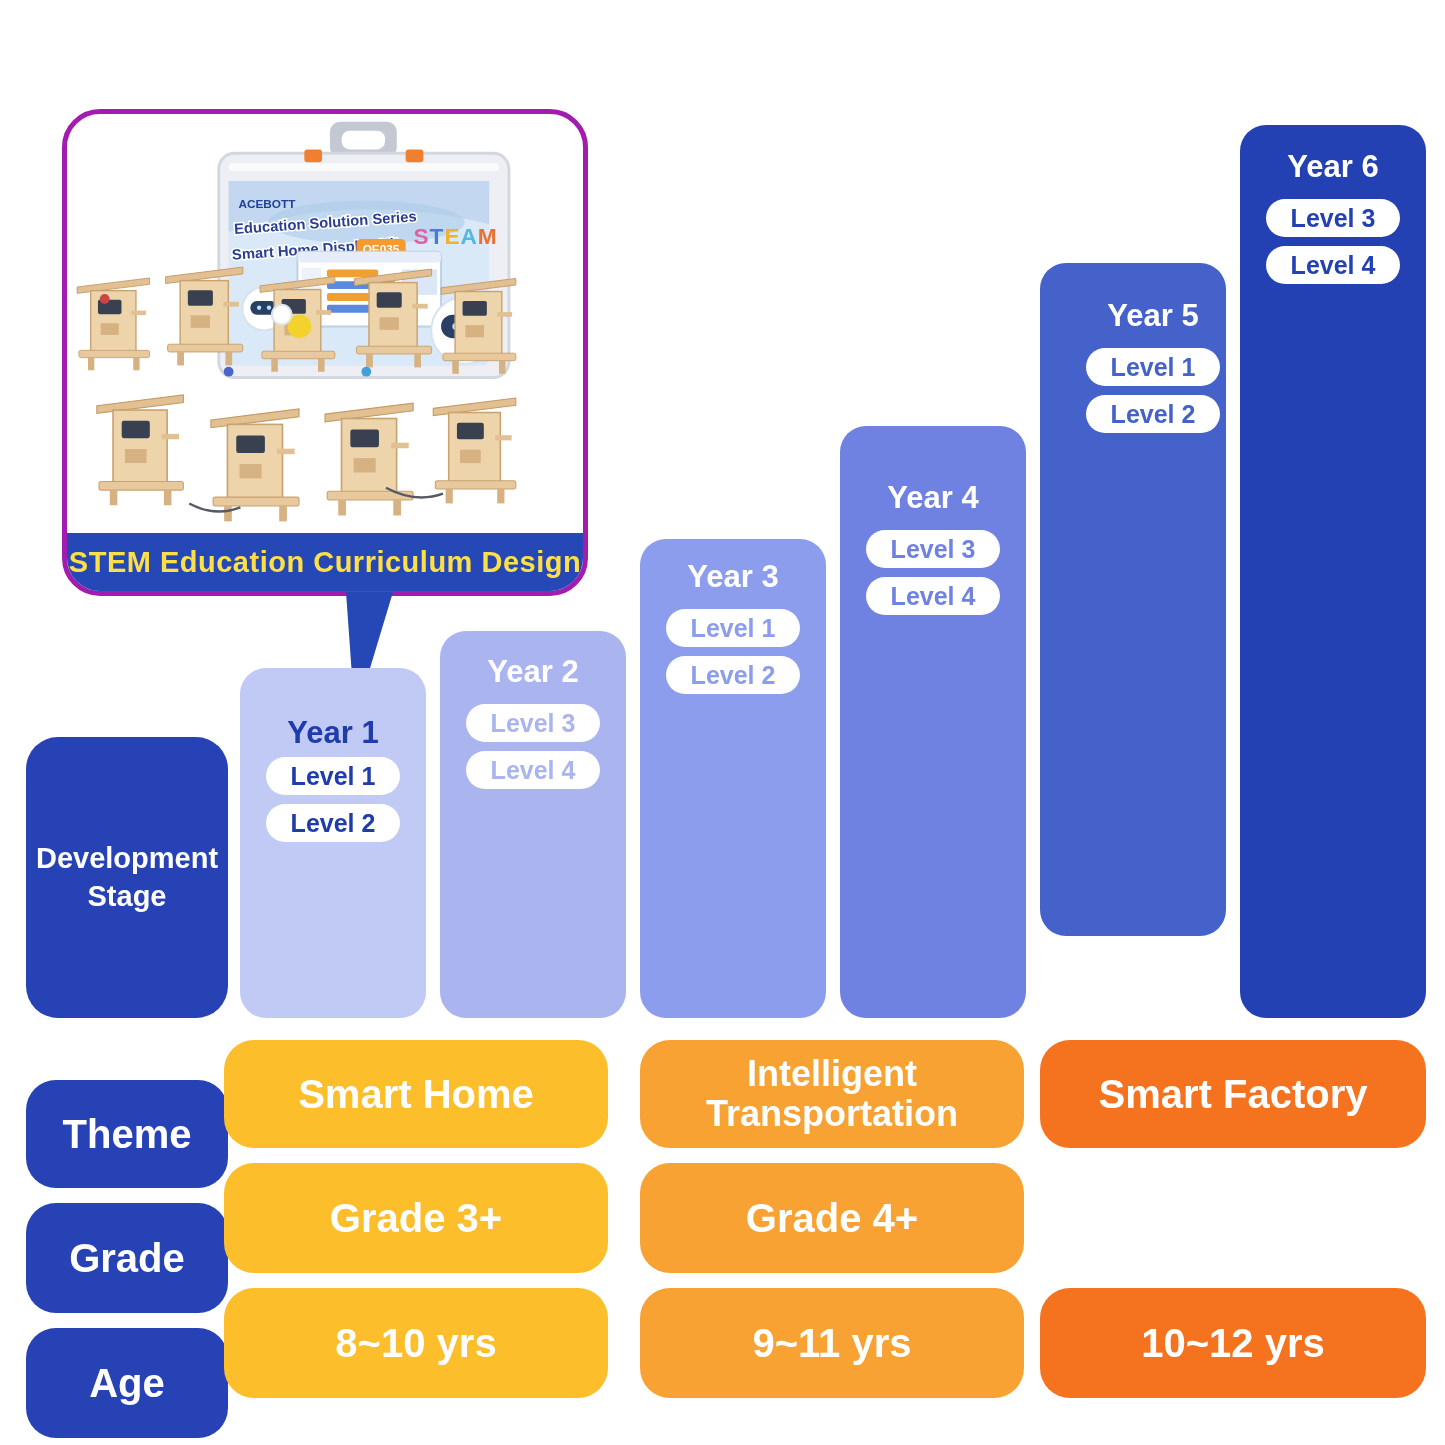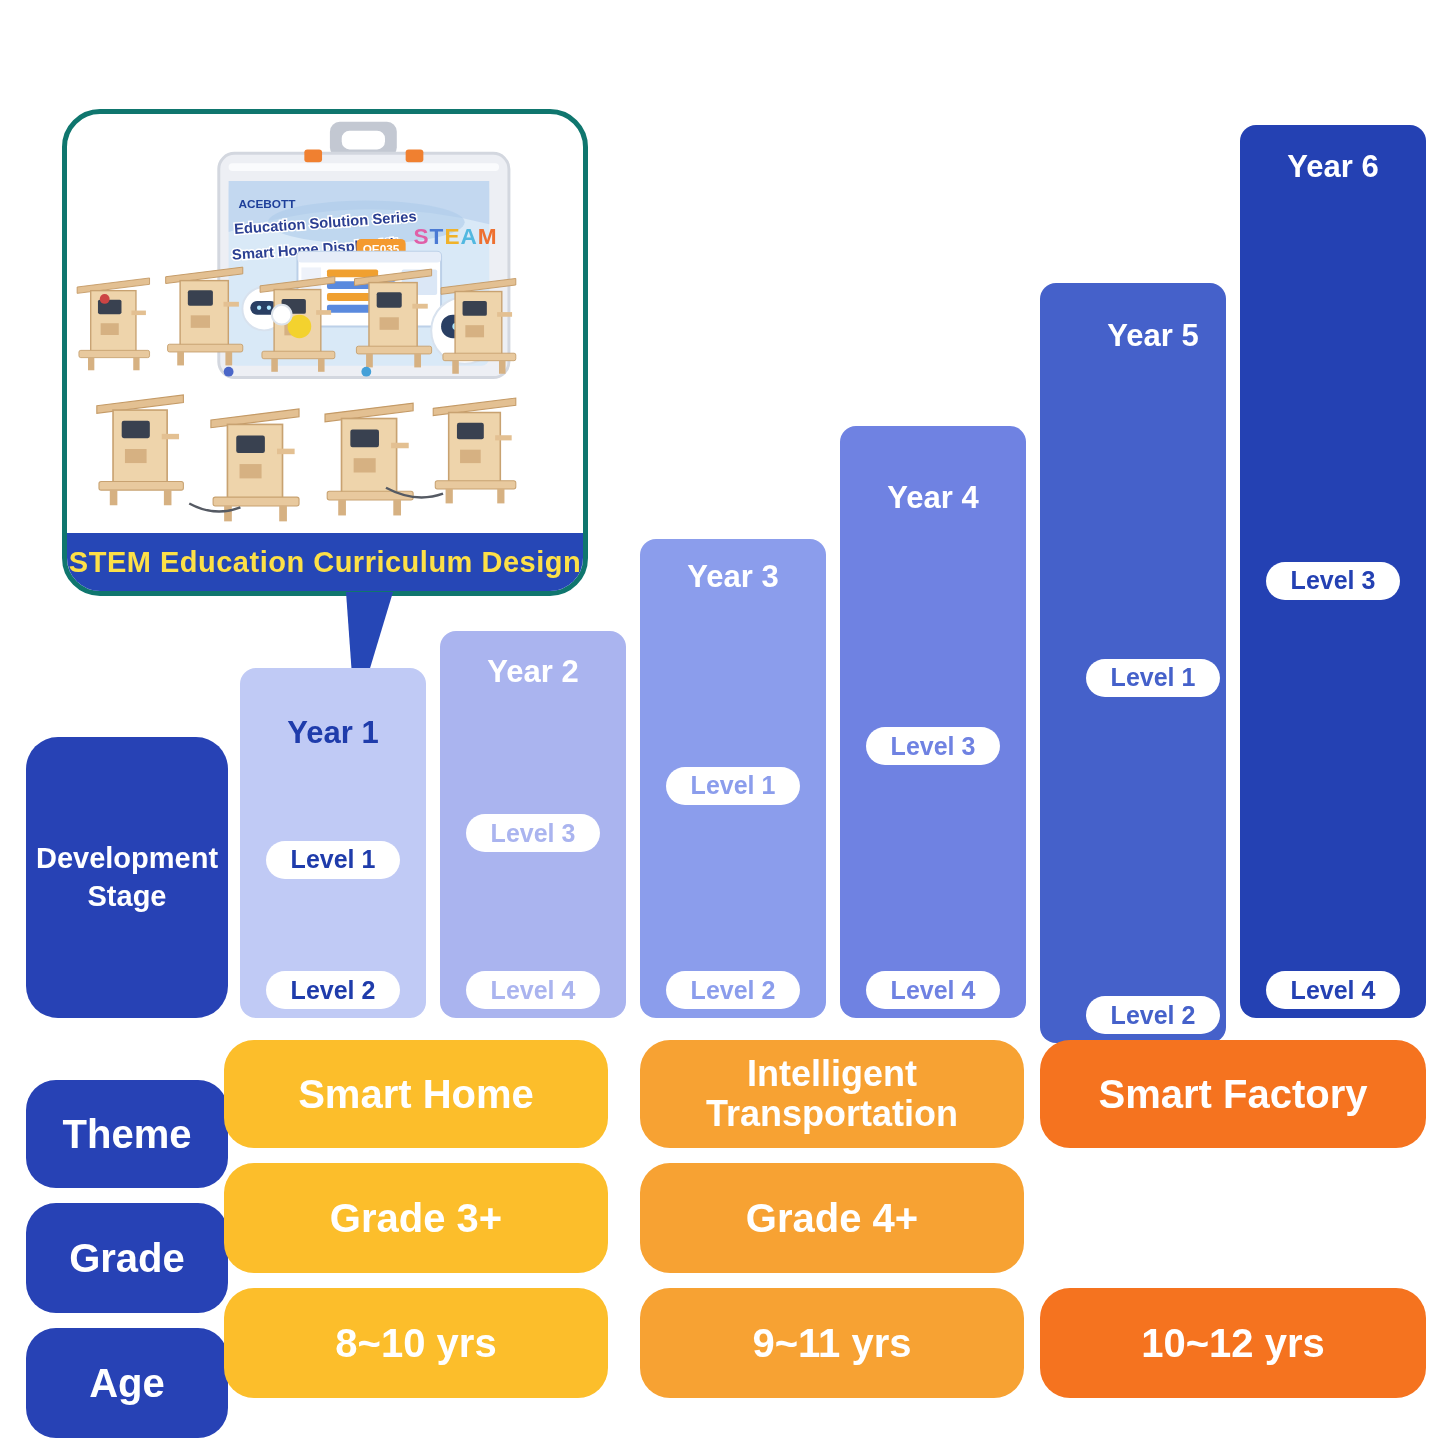--- a/index.html
+++ b/index.html
@@ -3,55 +3,55 @@
 <meta charset="utf-8">
 <style>
   html,body{margin:0;padding:0;background:#ffffff;}
   .canvas{
     position:relative;width:1445px;height:1445px;background:#ffffff;
     font-family:"Liberation Sans","DejaVu Sans",sans-serif;overflow:hidden;
   }
   
   .callout{
     position:absolute;left:62px;top:109px;width:526px;height:487px;margin:0;
-    border:5px solid #0f766e;border-radius:38px;background:#ffffff;
+    border:5px solid #a21caf;border-radius:38px;background:#ffffff;
     box-sizing:border-box;overflow:hidden;display:flex;flex-direction:column;
   }
   .photo{flex:1;position:relative;}
   .photo svg{position:absolute;inset:0;width:100%;height:100%;}
   .caption{
     height:58px;background:#2647b6;color:#fde047;display:flex;align-items:center;
     justify-content:center;font-size:29px;font-weight:700;letter-spacing:.5px;white-space:nowrap;
   }
   .tail{position:absolute;left:332px;top:592px;width:80px;height:132px;}
   
   .devstage{
     position:absolute;left:26px;top:737px;width:202px;height:281px;background:#2742b5;
     border-radius:32px;color:#ffffff;display:flex;align-items:center;justify-content:center;
     text-align:center;font-size:29px;font-weight:700;line-height:1.3;box-sizing:border-box;padding:0 4px;
   }
   .col{
-    position:absolute;width:186px;border-radius:16px;display:flex;flex-direction:column;
-    align-items:center;box-sizing:border-box;justify-content:space-between;
+    position:absolute;width:186px;border-radius:26px;display:flex;flex-direction:column;
+    align-items:center;box-sizing:border-box;
   }
   .year-title{font-size:31px;font-weight:700;color:#ffffff;line-height:40px;margin-bottom:12px;}
   .pill{
     width:134px;height:38px;border-radius:19px;background:#ffffff;display:flex;
     align-items:center;justify-content:center;font-size:25px;font-weight:700;margin-bottom:9px;
   }
   .c1{left:240px;top:668px;height:350px;background:#c0caf5;padding-top:45px;}
   .c1 .year-title{color:#1f3cab;margin-bottom:4px;}
   .c1 .pill{color:#1f3cab;}
   .c2{left:440px;top:631px;height:387px;background:#aab4ef;padding-top:21px;}
   .c2 .pill{color:#aab4ef;}
   .c3{left:640px;top:539px;height:479px;background:#8b9dec;padding-top:18px;}
   .c3 .pill{color:#8b9dec;}
   .c4{left:840px;top:426px;height:592px;background:#6f82e2;padding-top:52px;}
   .c4 .pill{color:#6f82e2;}
-  .c5{left:1040px;top:283px;height:760px;background:#4561ca;padding-top:33px;padding-left:40px;}
+  .c5{left:1040px;top:263px;height:673px;background:#4561ca;padding-top:33px;padding-left:40px;}
   .c5 .pill{color:#4561ca;}
   .c6{left:1240px;top:125px;height:893px;background:#2441b3;padding-top:22px;}
   .c6 .pill{color:#2441b3;}
   
   .rowlabel{
     position:absolute;left:26px;width:202px;background:#2742b5;border-radius:30px;
     color:#ffffff;font-size:40px;font-weight:700;display:flex;align-items:center;justify-content:center;margin-top:40px;
   }
   .cell{
     position:absolute;border-radius:30px;color:#ffffff;font-weight:700;font-size:40px;

